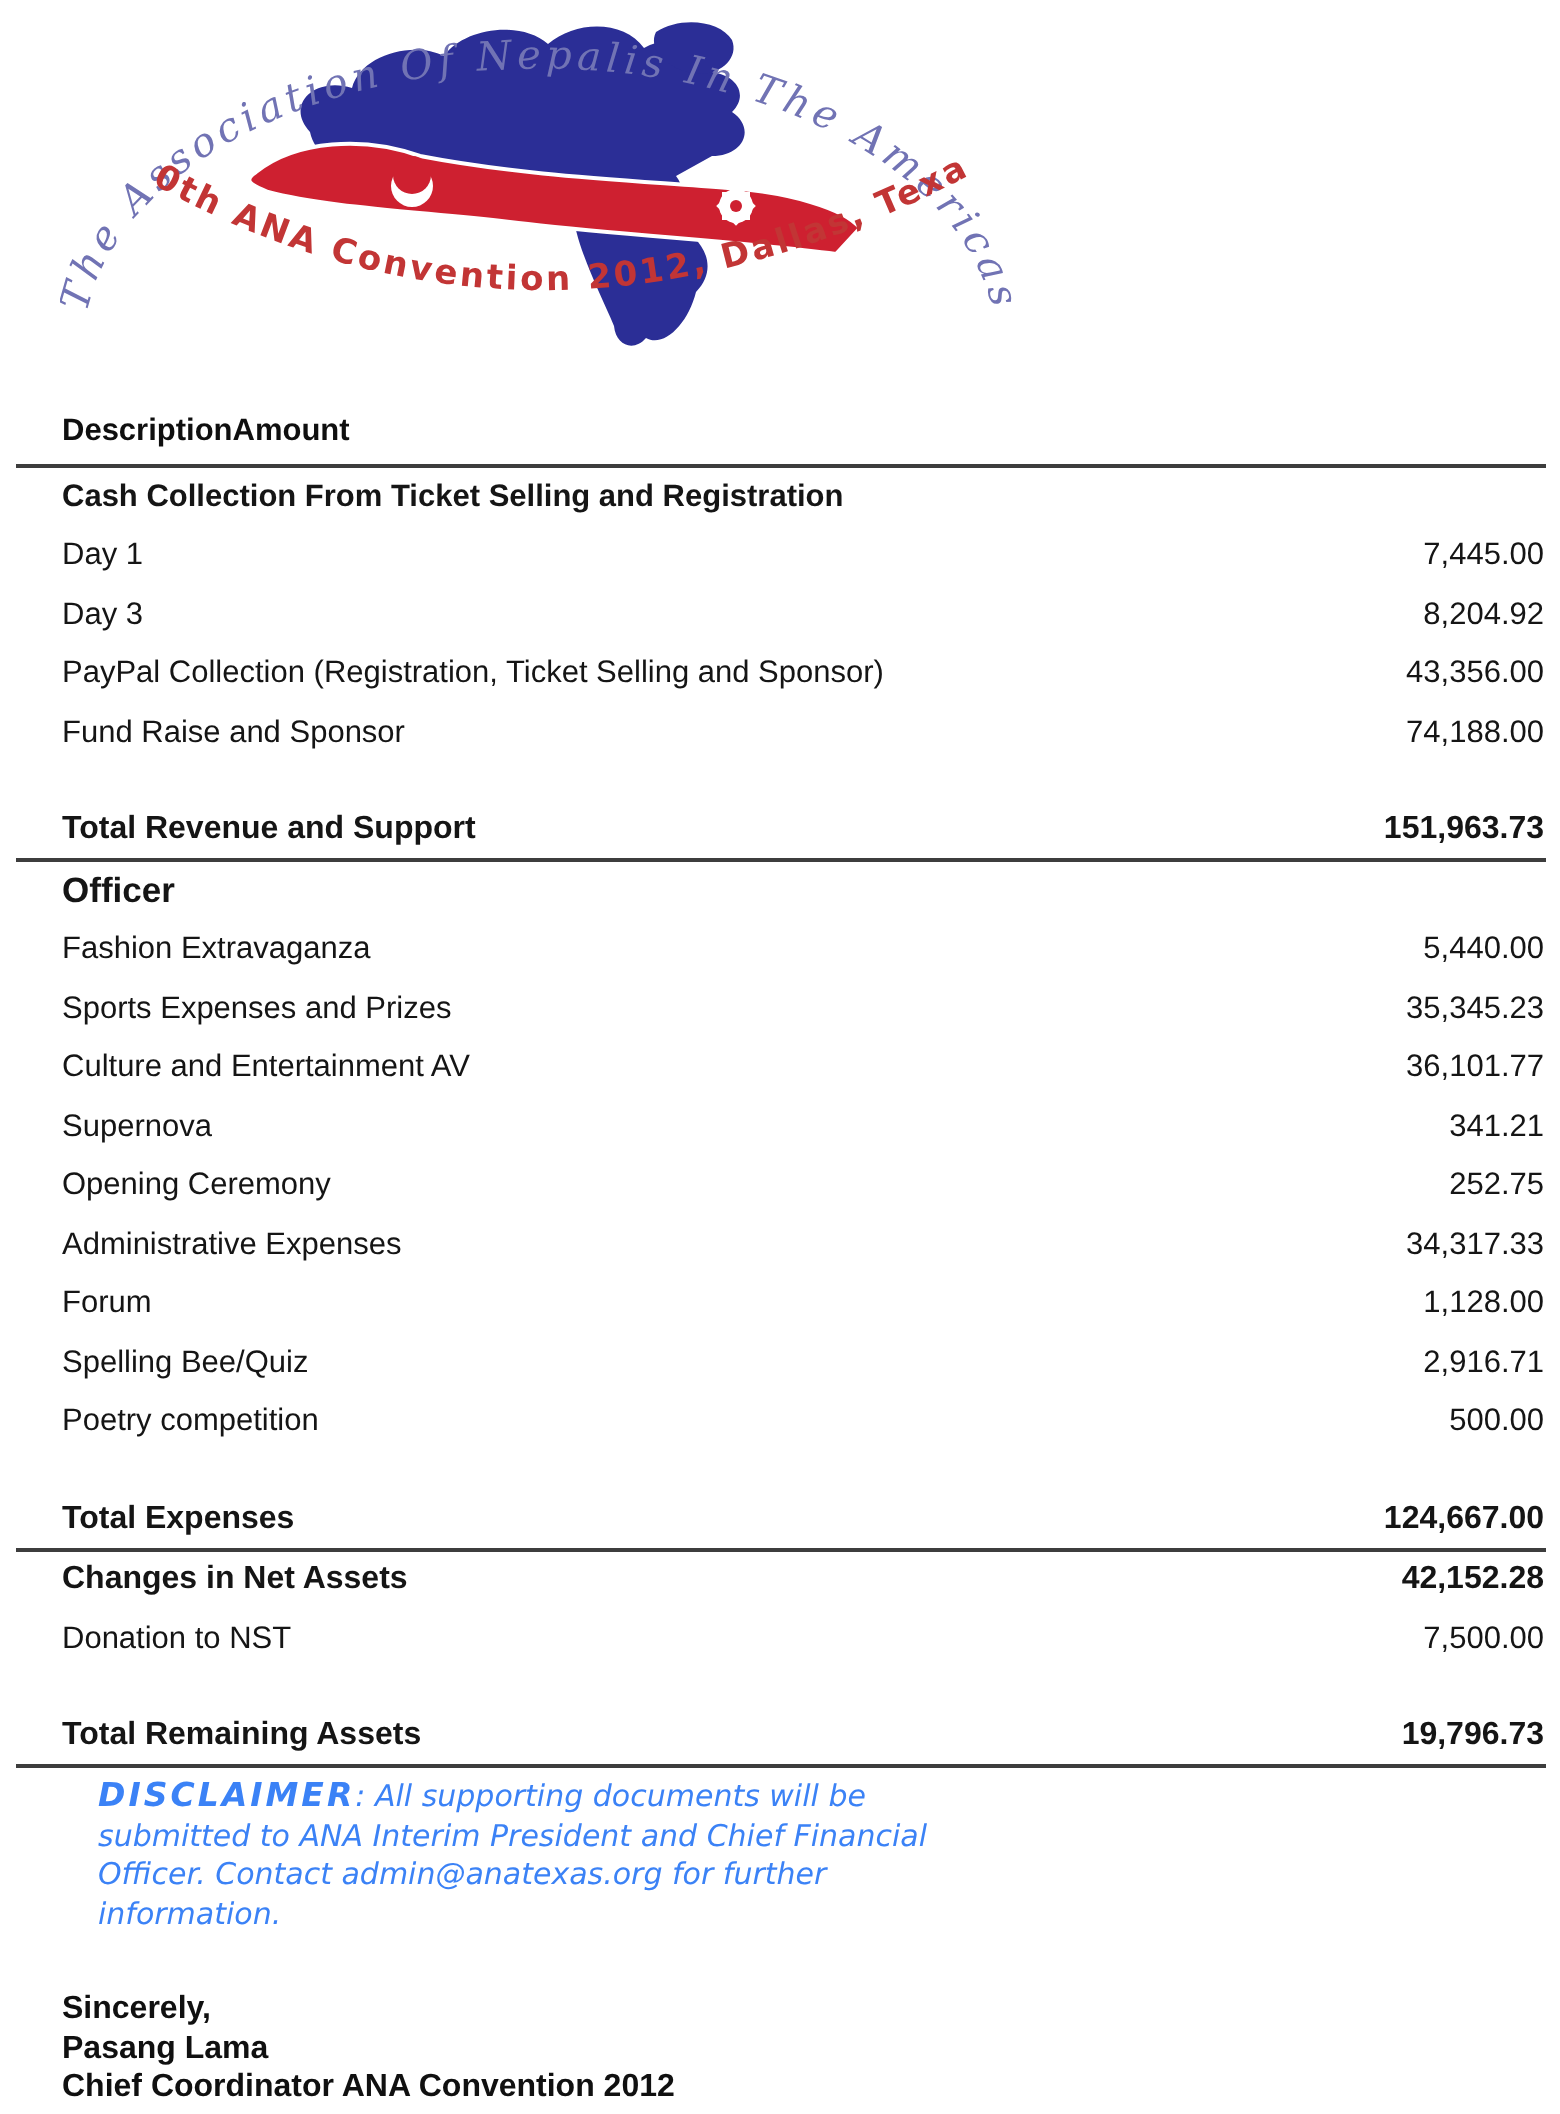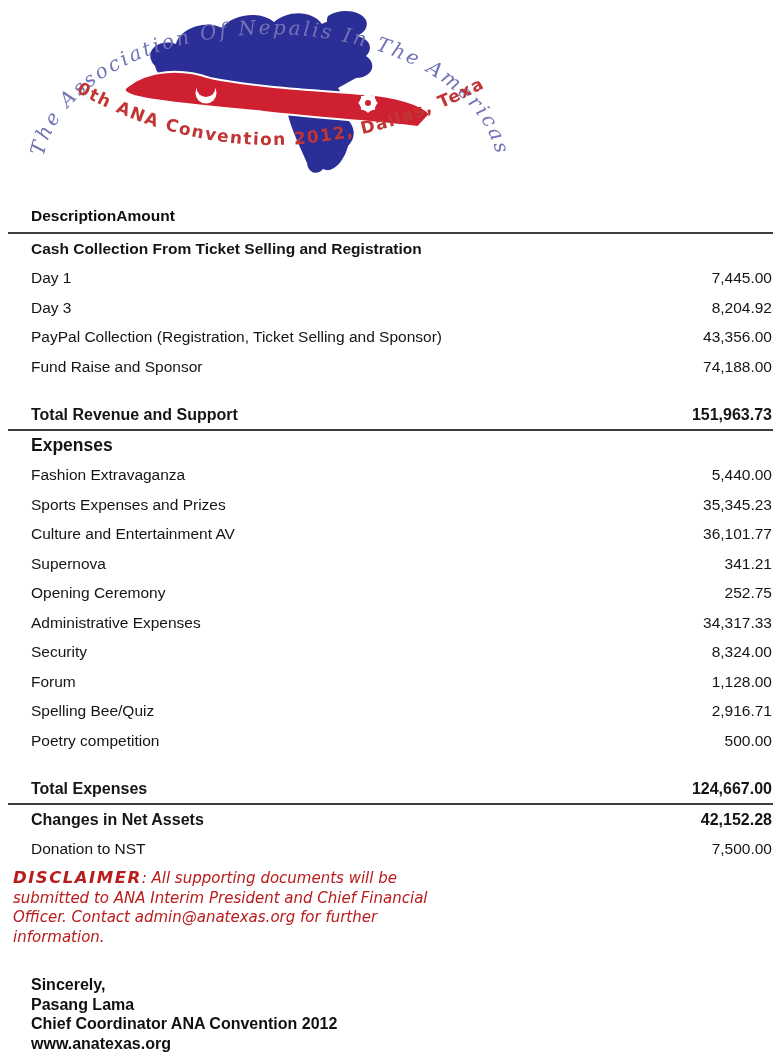--- a/index.html
+++ b/index.html
@@ -47,27 +47,27 @@
   }
   .row .cell-label { white-space: nowrap; }
   .row .cell-amount { white-space: nowrap; text-align: right; }
   .row.section .cell-label { font-weight: bold; }
   .row.section-lg .cell-label { font-weight: bold; font-size: 17.5px; }
   .row.total, .row.total-ruled { font-weight: bold; font-size: 16px; }
   .row.total-ruled { border-bottom: 2px solid #3d3d3d; margin-top: 20px; }
 
   
   .disclaimer {
-    margin: 4px 0 0 5px;
+    margin: 4px 0 0 41px;
     width: 470px;
     font-family: "DejaVu Sans", sans-serif;
     font-style: italic;
     font-size: 15px;
     line-height: 19.5px;
-    color: #b91c1c;
+    color: #3b82f6;
   }
   .disclaimer .d-heading {
     font-weight: bold;
     font-size: 16.5px;
     letter-spacing: 1.5px;
   }
 
   
   .signature {
     margin: 28px 0 0 23px;
@@ -146,21 +146,21 @@
       </div>
       <div class="row item">
         <span class="cell-label">Fund Raise and Sponsor</span>
         <span class="cell-amount">74,188.00</span>
       </div>
       <div class="row total-ruled">
         <span class="cell-label">Total Revenue and Support</span>
         <span class="cell-amount">151,963.73</span>
       </div>
       <div class="row section-lg">
-        <span class="cell-label">Expenses</span>
+        <span class="cell-label">Officer</span>
         <span class="cell-amount"></span>
       </div>
       <div class="row item">
         <span class="cell-label">Fashion Extravaganza</span>
         <span class="cell-amount">5,440.00</span>
       </div>
       <div class="row item">
         <span class="cell-label">Sports Expenses and Prizes</span>
         <span class="cell-amount">35,345.23</span>
       </div>
@@ -172,24 +172,20 @@
         <span class="cell-label">Supernova</span>
         <span class="cell-amount">341.21</span>
       </div>
       <div class="row item">
         <span class="cell-label">Opening Ceremony</span>
         <span class="cell-amount">252.75</span>
       </div>
       <div class="row item">
         <span class="cell-label">Administrative Expenses</span>
         <span class="cell-amount">34,317.33</span>
-      </div>
-      <div class="row item">
-        <span class="cell-label">Security</span>
-        <span class="cell-amount">8,324.00</span>
       </div>
       <div class="row item">
         <span class="cell-label">Forum</span>
         <span class="cell-amount">1,128.00</span>
       </div>
       <div class="row item">
         <span class="cell-label">Spelling Bee/Quiz</span>
         <span class="cell-amount">2,916.71</span>
       </div>
       <div class="row item">
@@ -200,20 +196,24 @@
         <span class="cell-label">Total Expenses</span>
         <span class="cell-amount">124,667.00</span>
       </div>
       <div class="row total">
         <span class="cell-label">Changes in Net Assets</span>
         <span class="cell-amount">42,152.28</span>
       </div>
       <div class="row item">
         <span class="cell-label">Donation to NST</span>
         <span class="cell-amount">7,500.00</span>
+      </div>
+      <div class="row total-ruled">
+        <span class="cell-label">Total Remaining Assets</span>
+        <span class="cell-amount">19,796.73</span>
       </div>
     </div>
 
   <div class="disclaimer">
     <div class="d-line"><span class="d-heading">DISCLAIMER</span><span>: All supporting documents will be</span></div>
     <div id="disclaimer-rest">
         <div class="d-line">submitted to ANA Interim President and Chief Financial</div>
         <div class="d-line">Officer. Contact admin@anatexas.org for further</div>
         <div class="d-line">information.</div>
       </div>

